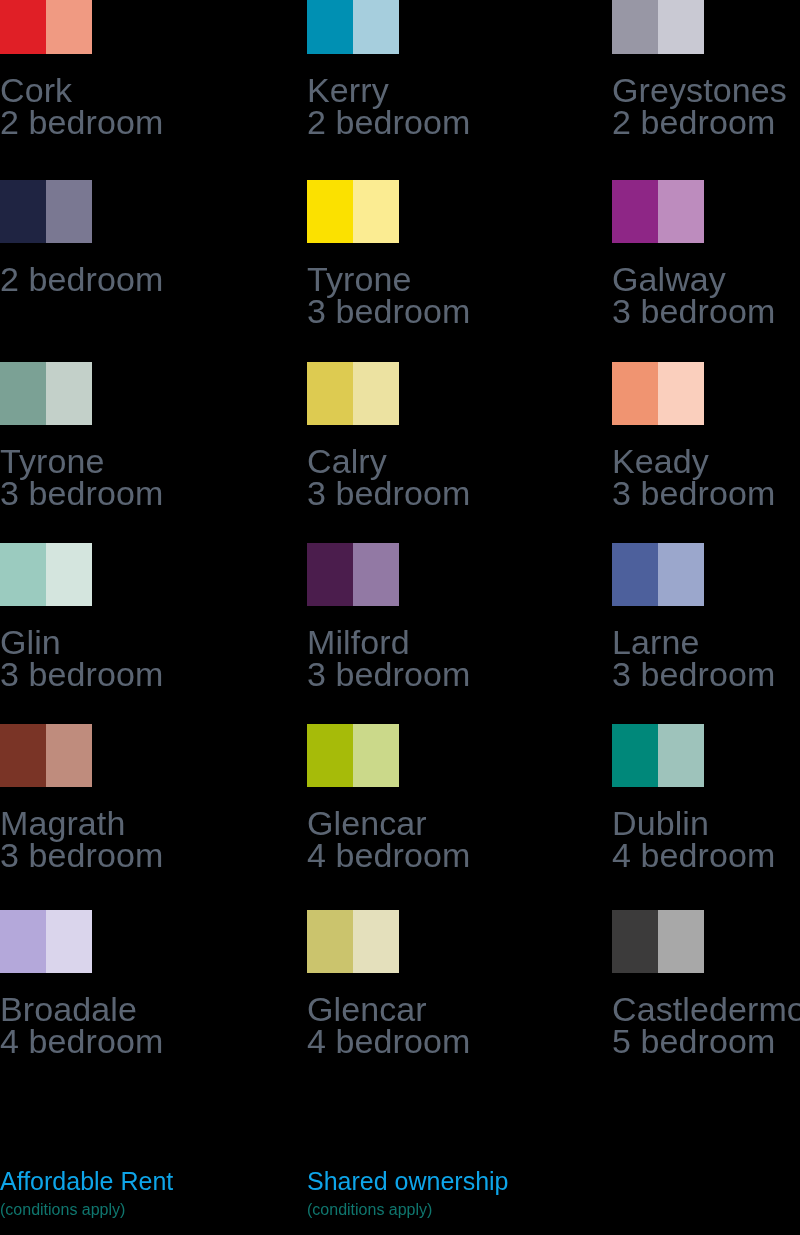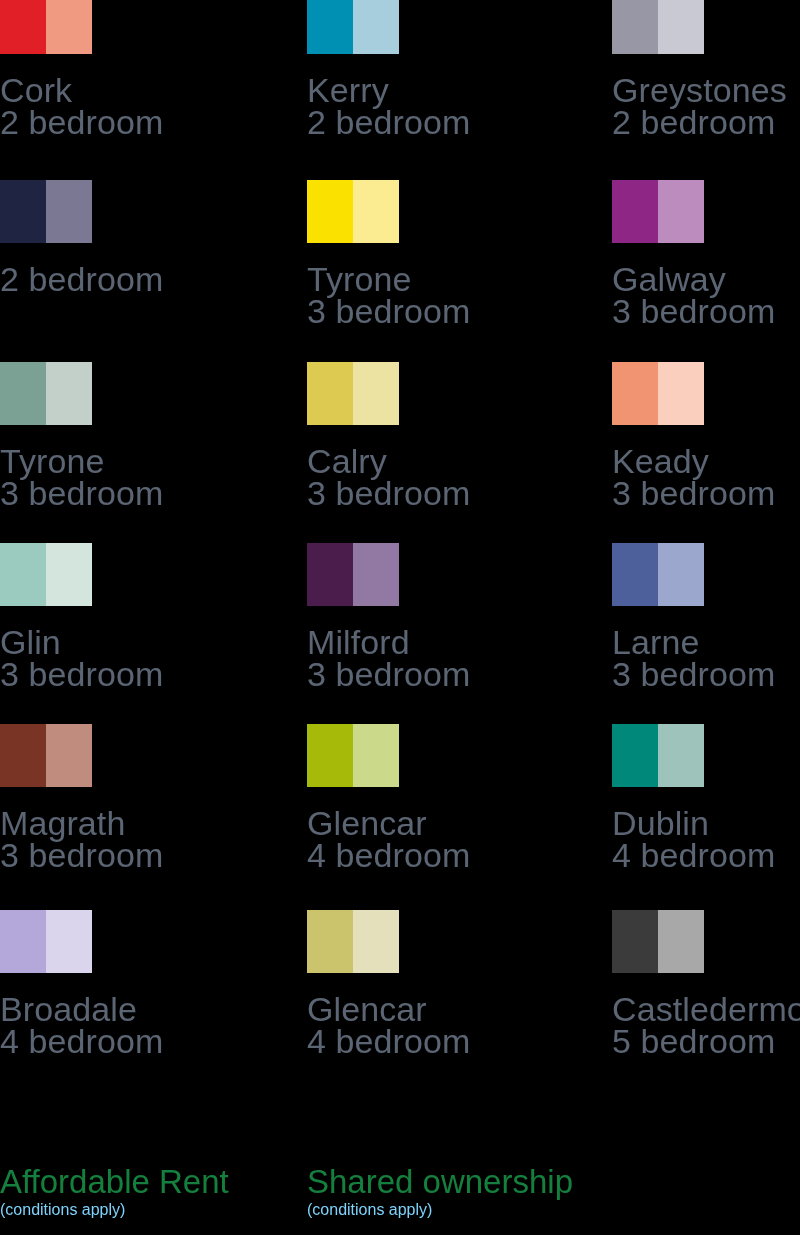--- a/index.html
+++ b/index.html
@@ -76,27 +76,27 @@
     height: 70px;
   }
   .tenure-item {
     position: absolute;
     top: 0;
   }
   .tenure-0 { left: 0px; }
   .tenure-1 { left: 307px; }
 
   .tenure-title {
-    color: #15803d;
-    font-size: 33px;
+    color: #0ea5e9;
+    font-size: 25px;
     line-height: 31px;
     white-space: nowrap;
   }
   .tenure-note {
-    color: #7dd3fc;
+    color: #0f766e;
     font-size: 16px;
     line-height: 22px;
     margin-top: 2px;
     white-space: nowrap;
   }
 </style>
 </head>
 <body>
 
 <div class="legend-grid">

